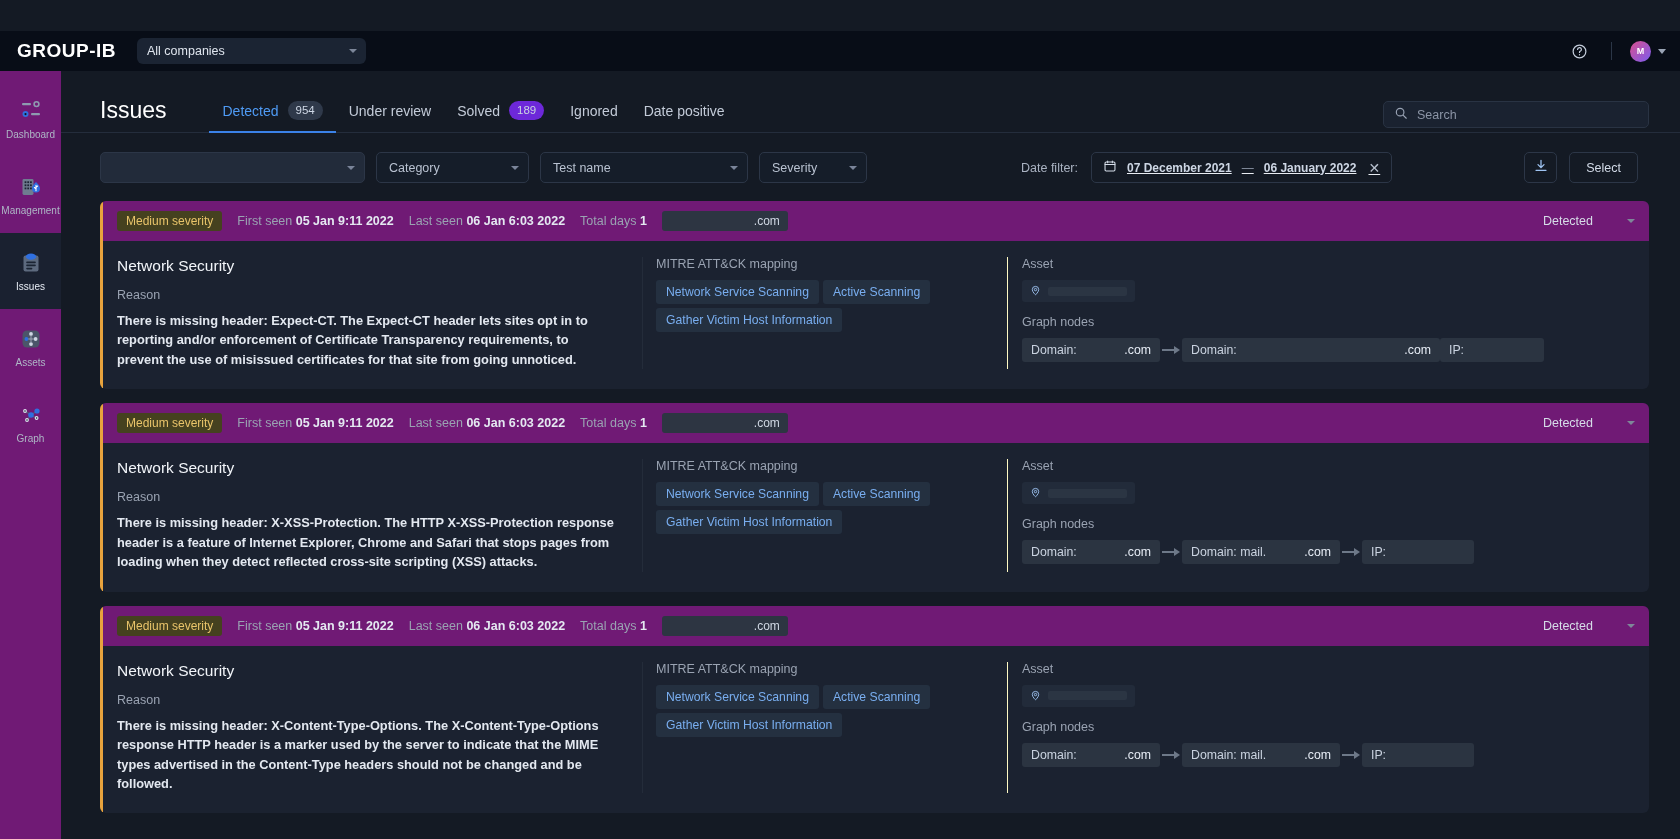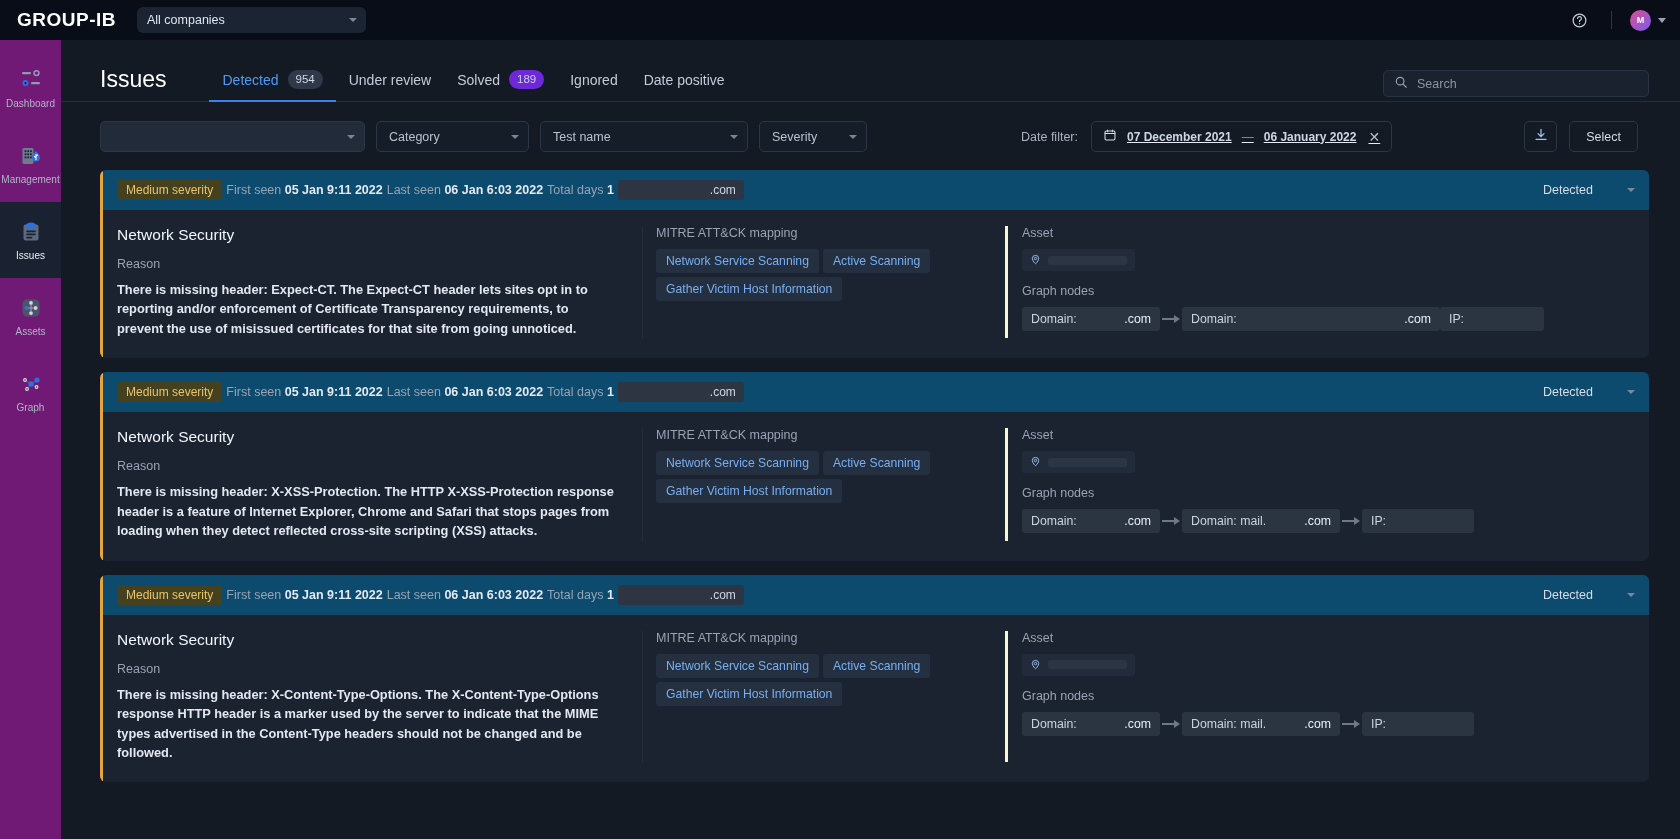--- a/index.html
+++ b/index.html
@@ -10,20 +10,21 @@
     color: #e8ecf2;
     overflow: hidden;
   }
 
   
   .topbar {
     height: 40px; width: 100%;
     background: #080d17;
     display: flex; align-items: center;
     position: relative;
+    margin-top: 31px;
   }
   .brand {
     width: 137px;
     font-size: 19px; font-weight: 700;
     letter-spacing: .5px;
     color: #ffffff;
     padding-left: 17px;
   }
   .company-select {
     width: 229px; height: 26px;
@@ -200,24 +201,24 @@
     margin-bottom: 14px;
     position: relative;
     overflow: hidden;
     display: flex;
   }
   .sev-bar { width: 3px; flex: 0 0 3px; background: #e8a33d; }
   .card-inner { flex: 1; }
 
   .card-head {
     height: 40px;
-    background: #0c4a6e;
+    background: #701a75;
     display: flex; align-items: center;
     padding: 0 14px;
-    gap: 4px;
+    gap: 15px;
     position: relative;
   }
   .sev-chip {
     background: #45411f; color: #e9c46a;
     font-size: 12px; padding: 3px 9px; border-radius: 3px;
   }
   .meta { font-size: 12.5px; color: #9aa3b2; }
   .meta b { color: #e4e9f1; font-weight: 700; }
   .redact-chip {
     background: #2d3542; border-radius: 3px;
@@ -240,21 +241,21 @@
 
   .card-body { display: flex; padding: 16px 0 20px 0; }
   .col-left {
     width: 540px; flex: 0 0 540px;
     padding: 0 25px 0 14px;
     border-right: 1px solid #242c3a;
   }
   .col-mid {
     width: 365px; flex: 0 0 365px;
     padding: 0 20px 0 13px;
-    border-right: 3px solid #fef9c3;
+    border-right: 1px solid #fef9c3;
   }
   .col-right { flex: 1; padding: 0 18px 0 14px; }
 
   .issue-title { font-size: 15.5px; color: #f2f5f9; margin-bottom: 13px; }
   .sub-label { font-size: 12.5px; color: #9aa3b2; margin-bottom: 9px; }
   .reason-text { font-size: 12.8px; line-height: 1.52; color: #e3e8f0; font-weight: 700; }
 
   .mitre-chips { display: flex; flex-wrap: wrap; gap: 4px; }
   .mitre-chip {
     background: #243040; color: #79aef0;

